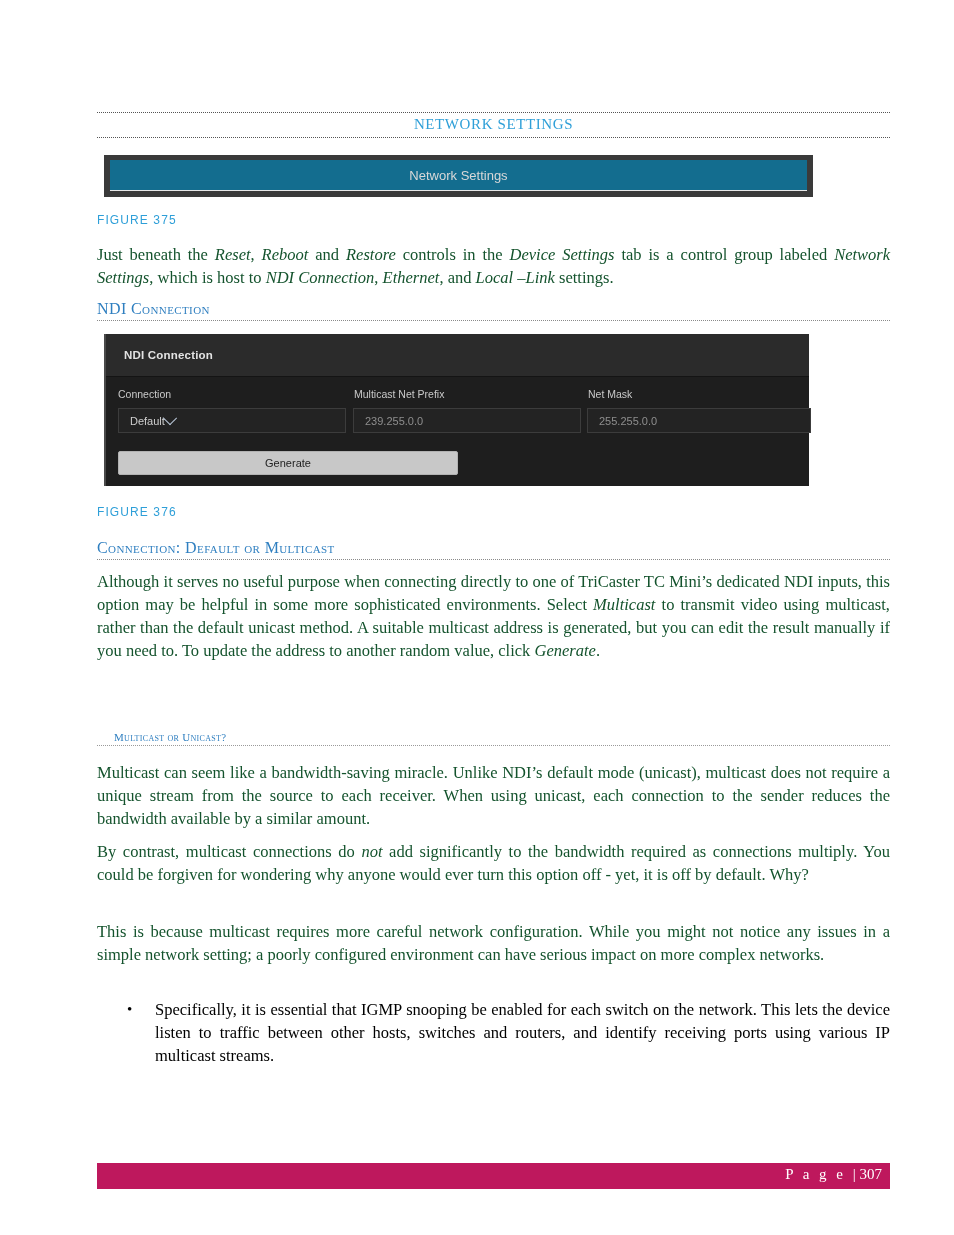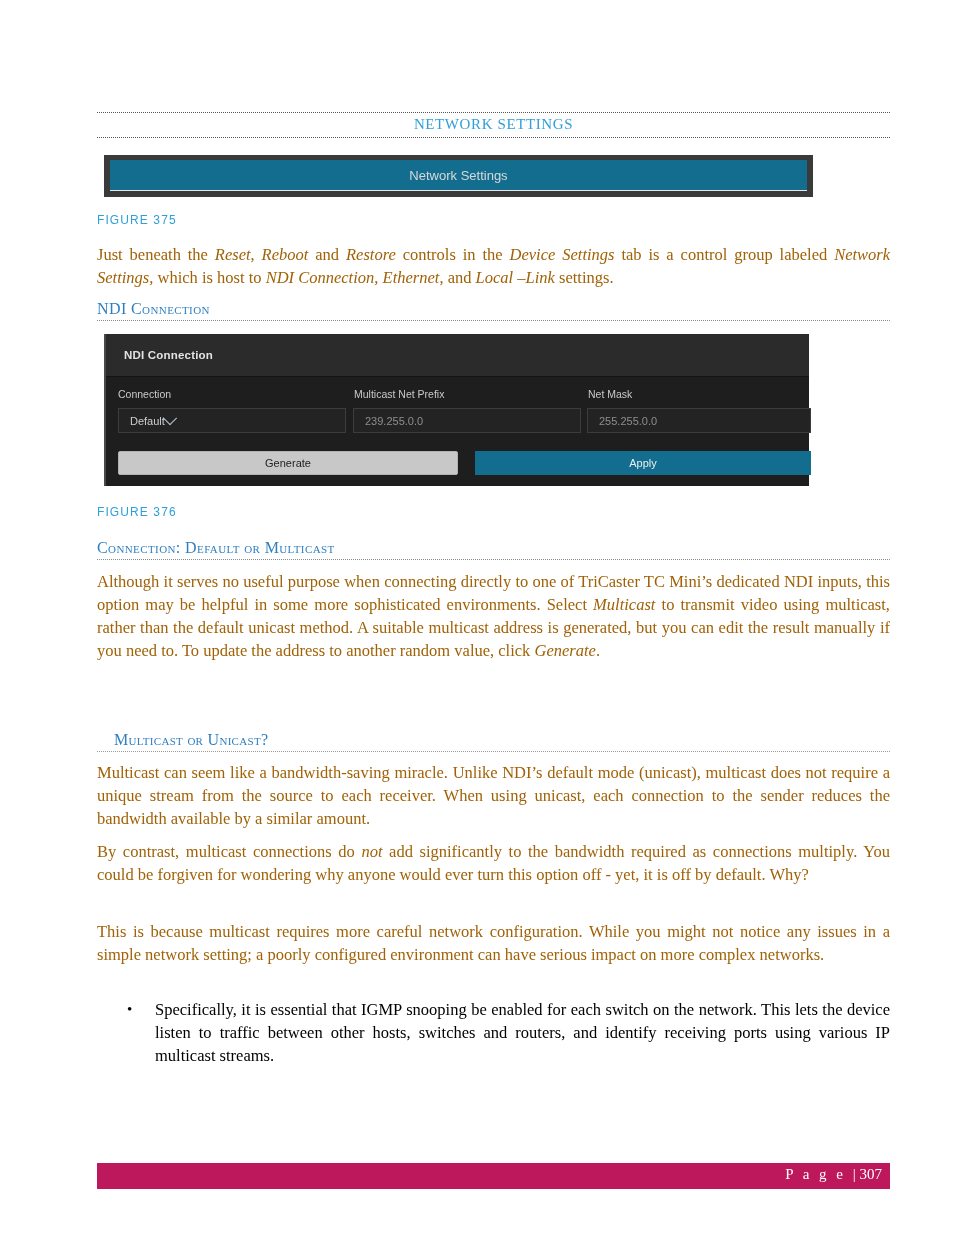--- a/index.html
+++ b/index.html
@@ -85,21 +85,21 @@
   
   .para {
     position: absolute;
     left: 81px;
     width: 793px;
     font-family: "Liberation Serif", serif;
     font-size: 16.5px;
     line-height: 23px;
     text-align: justify;
     text-justify: inter-word;
-    color: #a16207;
+    color: #14532d;
   }
   .para em { font-style: italic; }
 
   
   .h-section {
     position: absolute;
     font-family: "Liberation Serif", serif;
     color: #2f7fc0;
     font-variant: small-caps;
     font-size: 16px;
@@ -107,21 +107,21 @@
   }
   .h-section .rule-under {
     border-top: 1px dotted #8a8a8a;
     margin-top: 2px;
   }
   .h-sub {
     position: absolute;
     font-family: "Liberation Serif", serif;
     color: #2f7fc0;
     font-variant: small-caps;
-    font-size: 16px;
+    font-size: 11px;
     letter-spacing: 0.3px;
   }
   .h-sub .rule-under {
     border-top: 1px dotted #9a9a9a;
     margin-top: 2px;
   }
 
   
   .fig376 {
     position: absolute;
@@ -311,21 +311,20 @@
         <div class="ndi-field ndi-select">
           <span>Default</span>
           <span class="chev"></span>
         </div>
         <div class="ndi-field fld-prefix">239.255.0.0</div>
         <div class="ndi-field fld-mask">255.255.0.0</div>
       </div>
 
       <div class="ndi-buttons">
         <div class="ndi-btn btn-generate">Generate</div>
-        <div class="ndi-btn btn-apply">Apply</div>
       </div>
 
     </div>
   </div>
 
   <div class="fig-caption" id="fig-caption-376">FIGURE 376</div>
 
   <div class="h-section" style="left:81px; top:539px; width:793px;">
     <div>Connection: Default or Multicast</div>
     <div class="rule-under"></div>

